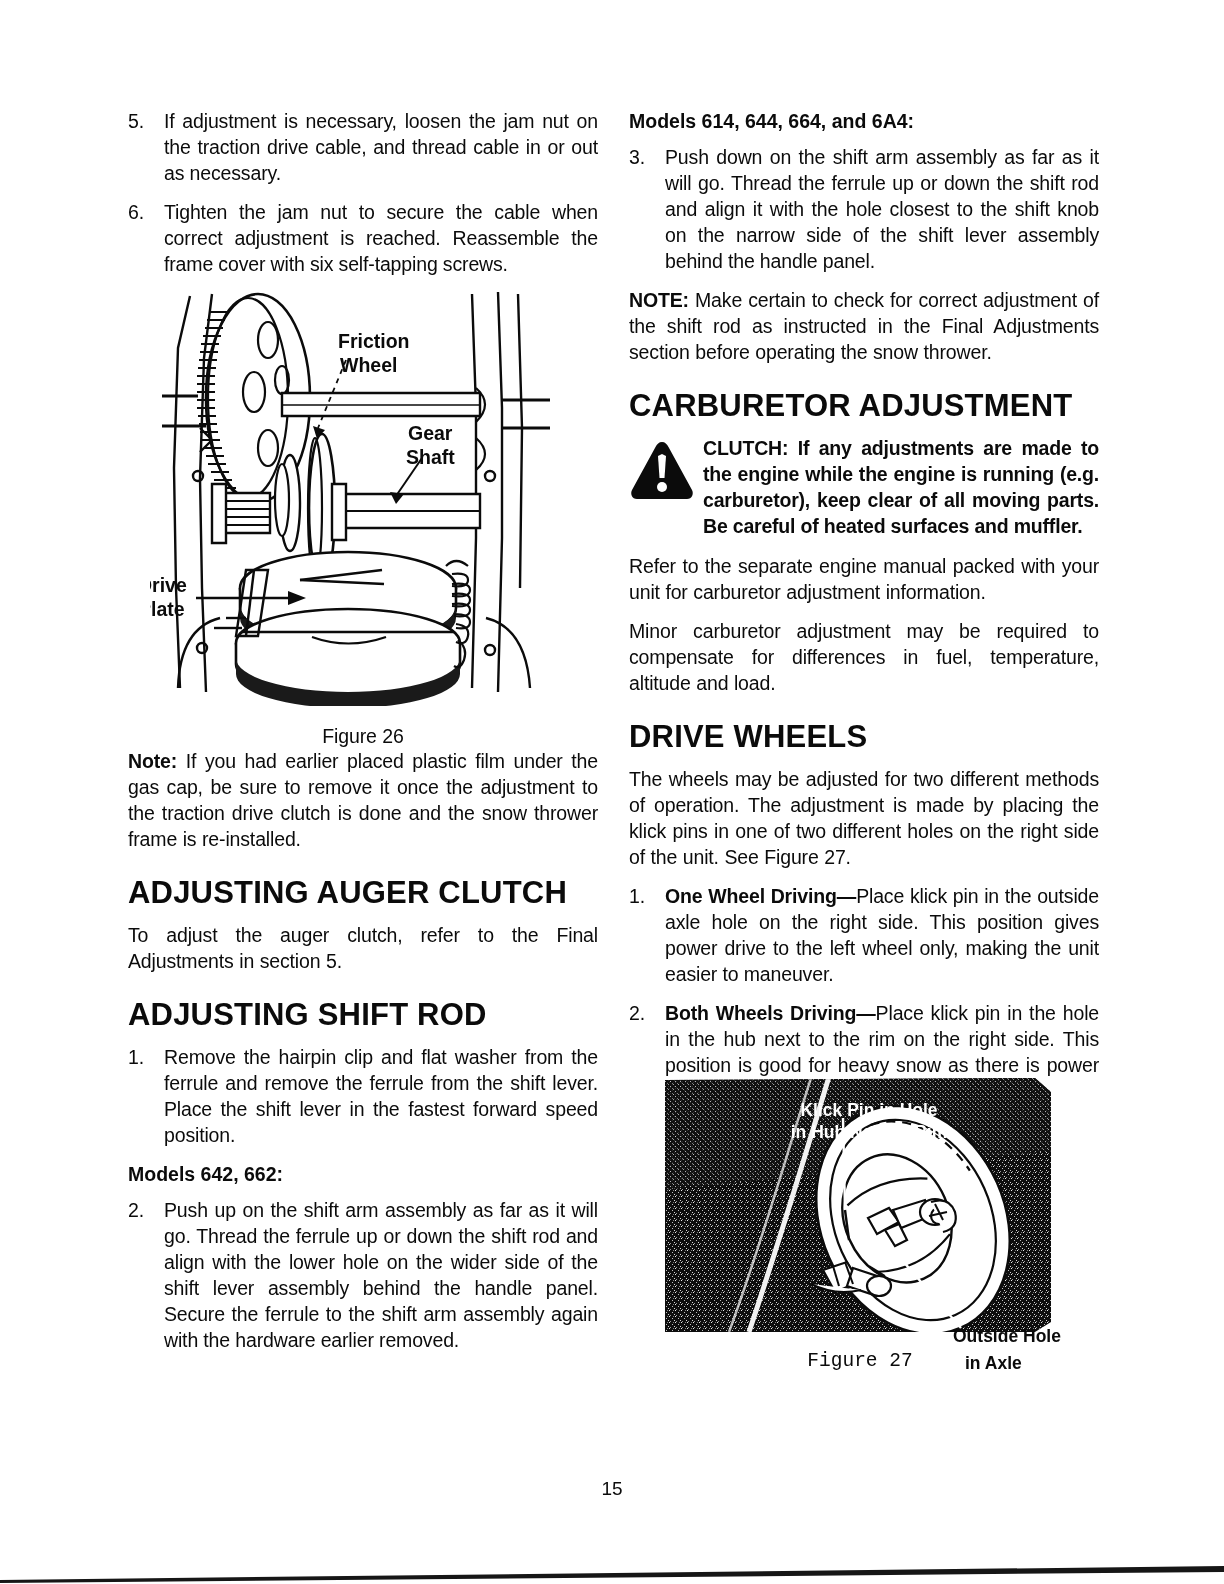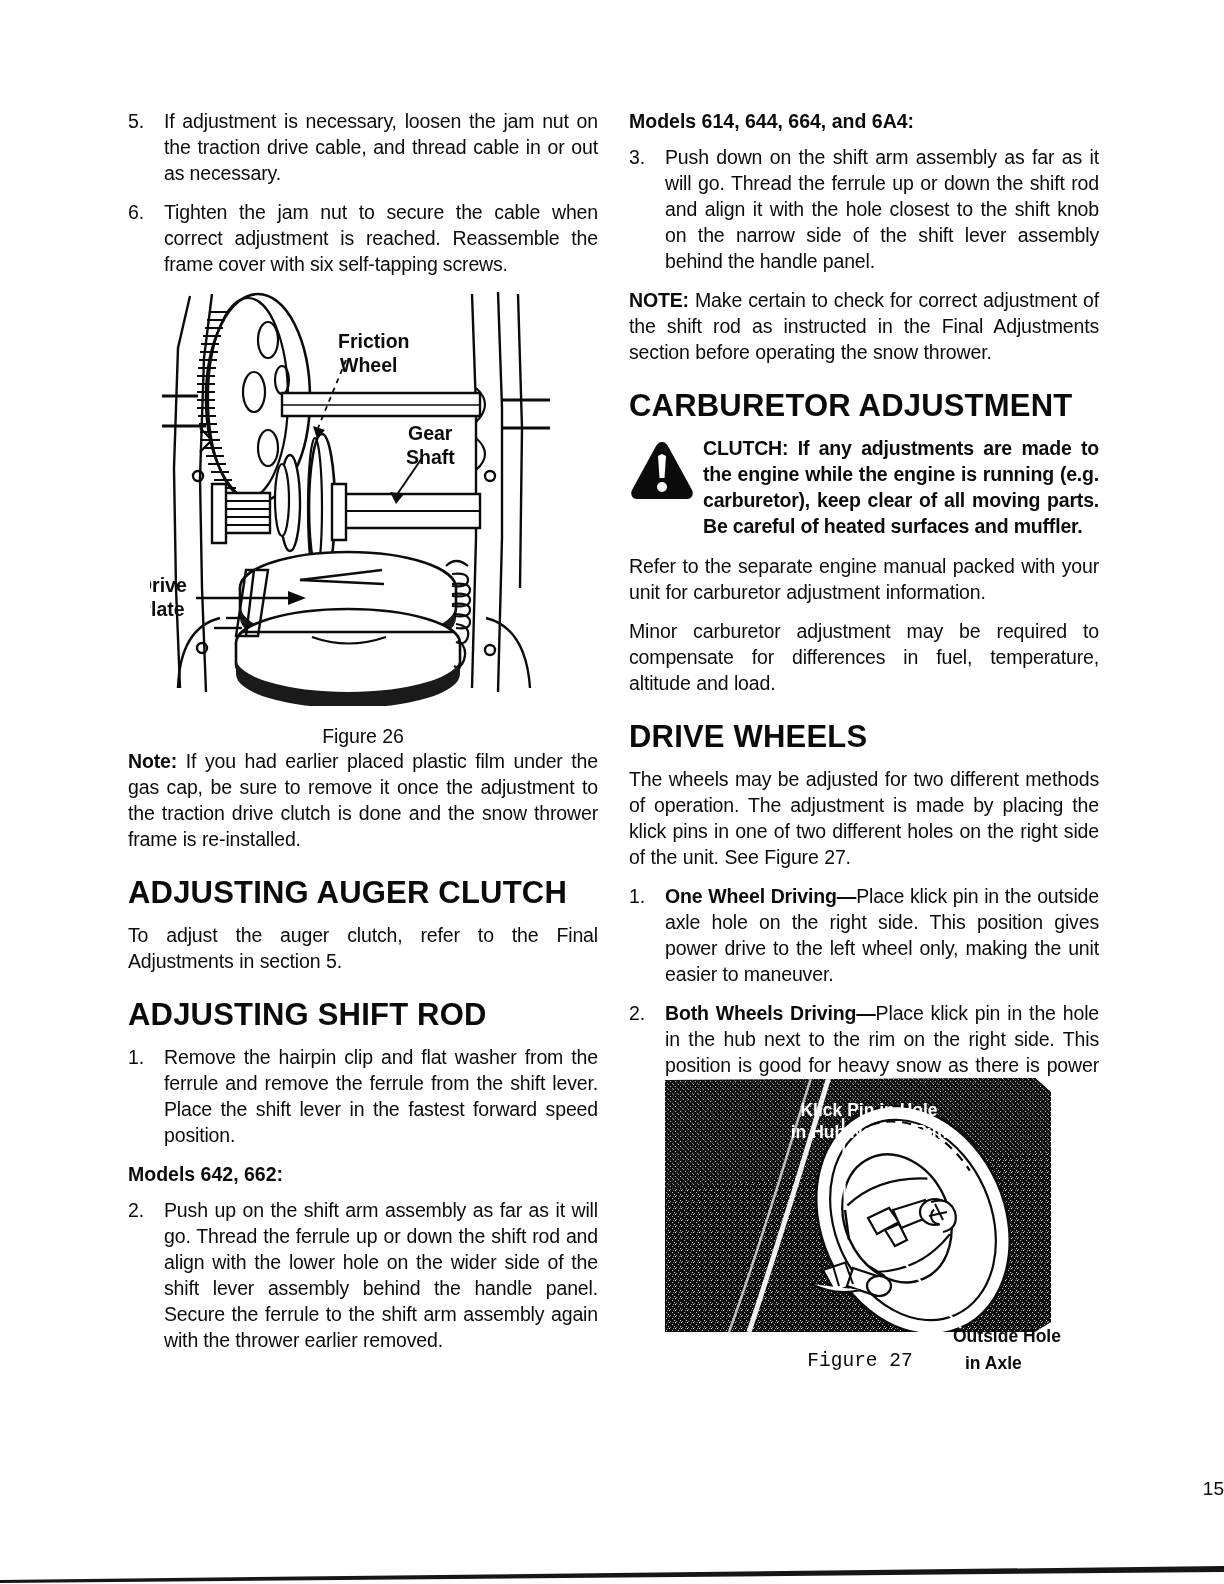--- a/index.html
+++ b/index.html
@@ -138,21 +138,21 @@
     font-size: 19.5px;
     font-family: Liberation Mono, monospace;
   }
 
   
   .pageno {
     position: absolute;
     left: 0;
     right: 0;
     top: 1478px;
-    text-align: right;
+    text-align: center;
     font-size: 19px;
   }
   .scanedge {
     position: absolute;
     left: 0;
     top: 1560px;
     width: 1224px;
     height: 24px;
   }
 </style>
@@ -186,21 +186,21 @@
 
     <div class="numlist">
       <div class="num">1.</div>
       <div class="body">Remove the hairpin clip and flat washer from the ferrule and remove the ferrule from the shift lever. Place the shift lever in the fastest forward speed position.</div>
     </div>
 
     <div class="subhead">Models 642, 662:</div>
 
     <div class="numlist">
       <div class="num">2.</div>
-      <div class="body">Push up on the shift arm assembly as far as it will go. Thread the ferrule up or down the shift rod and align with the lower hole on the wider side of the shift lever assembly behind the handle panel. Secure the ferrule to the shift arm assembly again with the thrower earlier removed.</div>
+      <div class="body">Push up on the shift arm assembly as far as it will go. Thread the ferrule up or down the shift rod and align with the lower hole on the wider side of the shift lever assembly behind the handle panel. Secure the ferrule to the shift arm assembly again with the hardware earlier removed.</div>
     </div>
   </div>
 
   <div class="fig26">
     <svg width="410" height="418" viewBox="0 0 410 418" xmlns="http://www.w3.org/2000/svg">
       <g fill="none" stroke="#0b0b0b" stroke-width="2.4">
 
         <path d="M40 8 L28 60 L24 180 L26 300 L30 400"></path>
         <path d="M62 6 L54 70 L50 190 L52 300 L56 404"></path>
 

